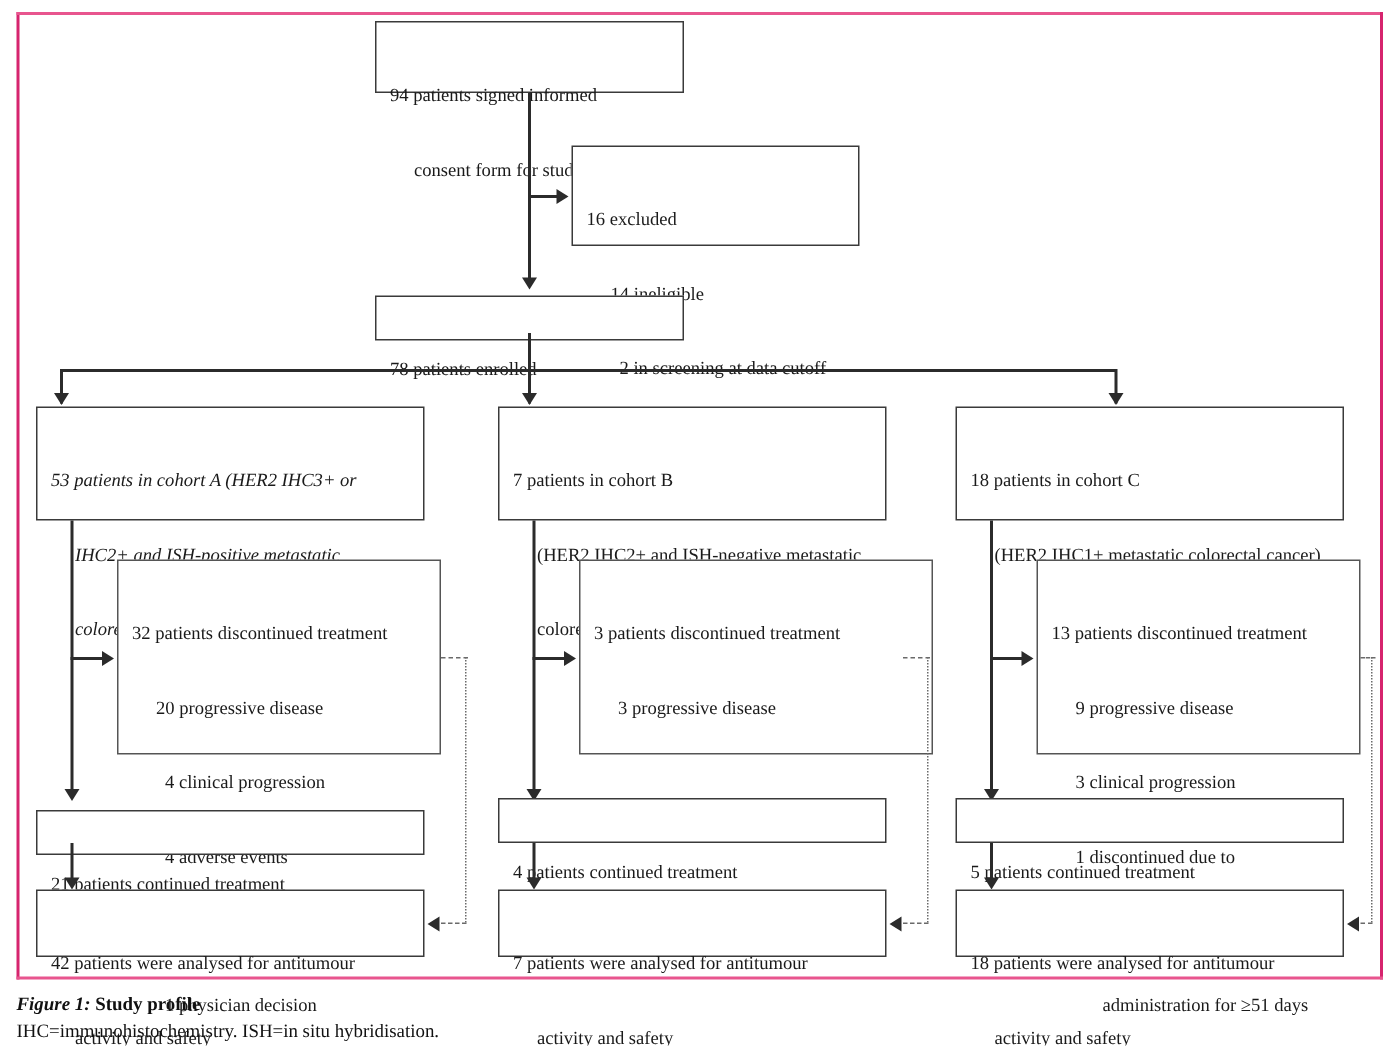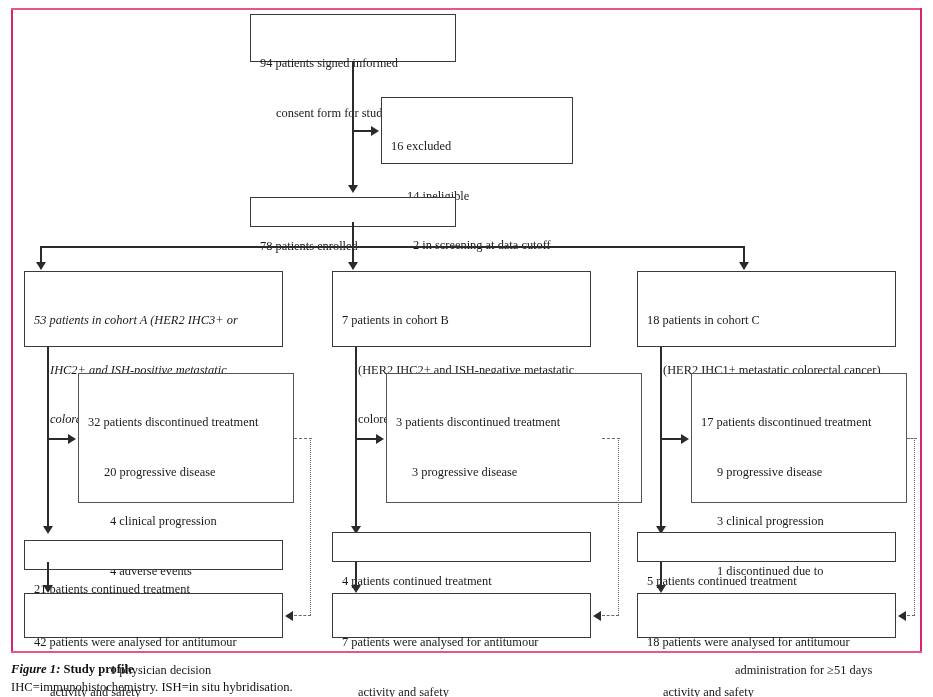--- a/index.html
+++ b/index.html
@@ -214,21 +214,21 @@
   <div class="dash-h" style="left:294px; top:438px; width:18px;"></div>
   <div class="dash-v" style="left:310px; top:438px; height:177px;"></div>
   <div class="dash-h" style="left:294px; top:615px; width:17px;"></div>
   <div class="arrow-left" style="left:285px; top:611px;"></div>
 
   <div class="vline" style="left:355px; top:347px; height:183px;"></div>
   <div class="hline" style="left:355px; top:438px; width:22px;"></div>
   <div class="arrow-right" style="left:376px; top:434px;"></div>
   <div class="arrow-down" style="left:351px; top:526px;"></div>
 
-  <div class="box thin" style="left:386px; top:373px; width:256px; height:130px;">
+  <div class="box thin" style="left:386px; top:373px; width:236px; height:130px;">
     <span class="ind1">3 patients discontinued treatment</span>
     <span class="ind2">3 progressive disease</span>
   </div>
 
   <div class="box" style="left:332px; top:532px; width:259px; height:30px;">
     <span class="ind1">4 patients continued treatment</span>
   </div>
 
   <div class="vline" style="left:355px; top:562px; height:26px;"></div>
   <div class="arrow-down" style="left:351px; top:585px;"></div>
@@ -242,21 +242,21 @@
   <div class="dash-v" style="left:618px; top:438px; height:177px;"></div>
   <div class="dash-h" style="left:602px; top:615px; width:17px;"></div>
   <div class="arrow-left" style="left:593px; top:611px;"></div>
 
   <div class="vline" style="left:660px; top:347px; height:183px;"></div>
   <div class="hline" style="left:660px; top:438px; width:22px;"></div>
   <div class="arrow-right" style="left:681px; top:434px;"></div>
   <div class="arrow-down" style="left:656px; top:526px;"></div>
 
   <div class="box thin" style="left:691px; top:373px; width:216px; height:130px;">
-    <span class="ind1">17 patients discontinued treatment</span>
+    <span class="ind1">13 patients discontinued treatment</span>
     <span class="ind2">9 progressive disease</span>
     <span class="ind2">3 clinical progression</span>
     <span class="ind2">1 discontinued due to</span>
     <span class="ind4">postponement of drug</span>
     <span class="ind4">administration for ≥51 days</span>
   </div>
 
   <div class="box" style="left:637px; top:532px; width:259px; height:30px;">
     <span class="ind1">5 patients continued treatment</span>
   </div>

